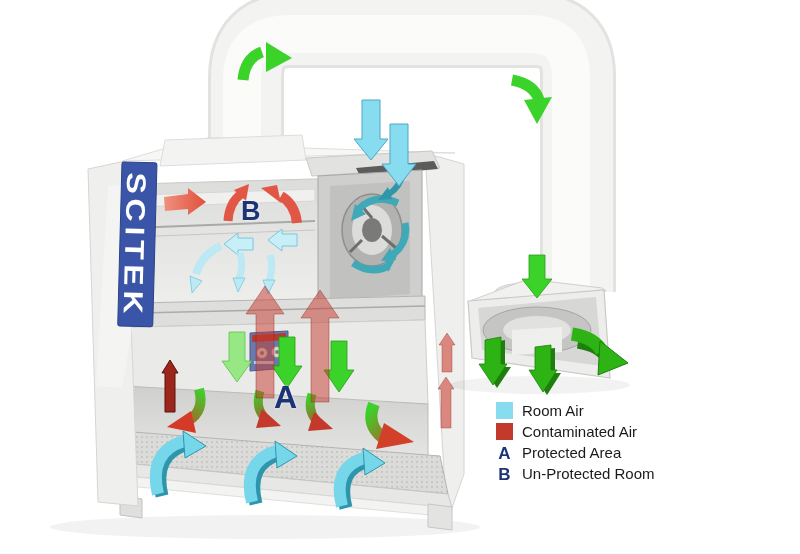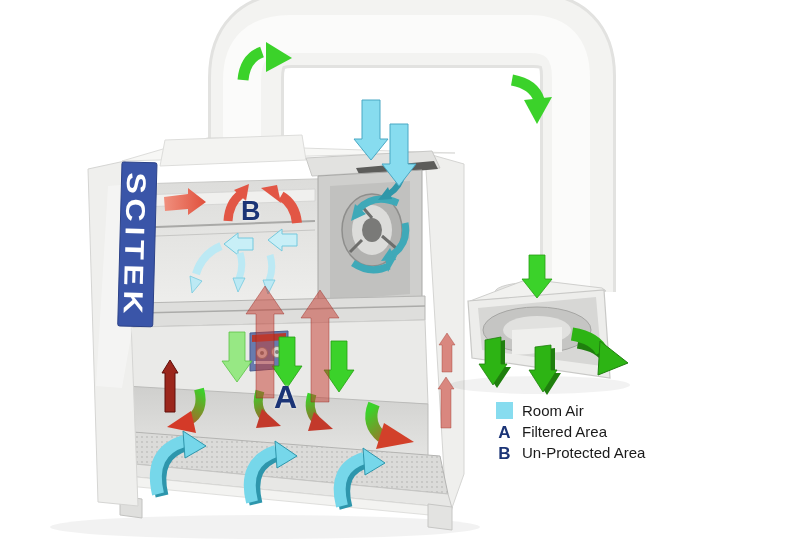--- a/index.html
+++ b/index.html
@@ -229,22 +229,26 @@
 
 <div class="scene-label" id="label-b">B</div>
 <div class="scene-label" id="label-a">A</div>
 
 <div class="legend">
   <div class="legend-row">
     <span class="swatch swatch-room"></span>
     <span class="legend-label">Room Air</span>
   </div>
   <div class="legend-row">
+    <span class="swatch swatch-cont"></span>
+    <span class="legend-label">Contaminated Air</span>
+  </div>
+  <div class="legend-row">
     <span class="legend-marker">A</span>
-    <span class="legend-label">Filtered Area</span>
+    <span class="legend-label">Protected Area</span>
   </div>
   <div class="legend-row">
     <span class="legend-marker">B</span>
-    <span class="legend-label">Un-Protected Area</span>
+    <span class="legend-label">Un-Protected Room</span>
   </div>
 </div>
 
 </div>
 
 </body></html>

